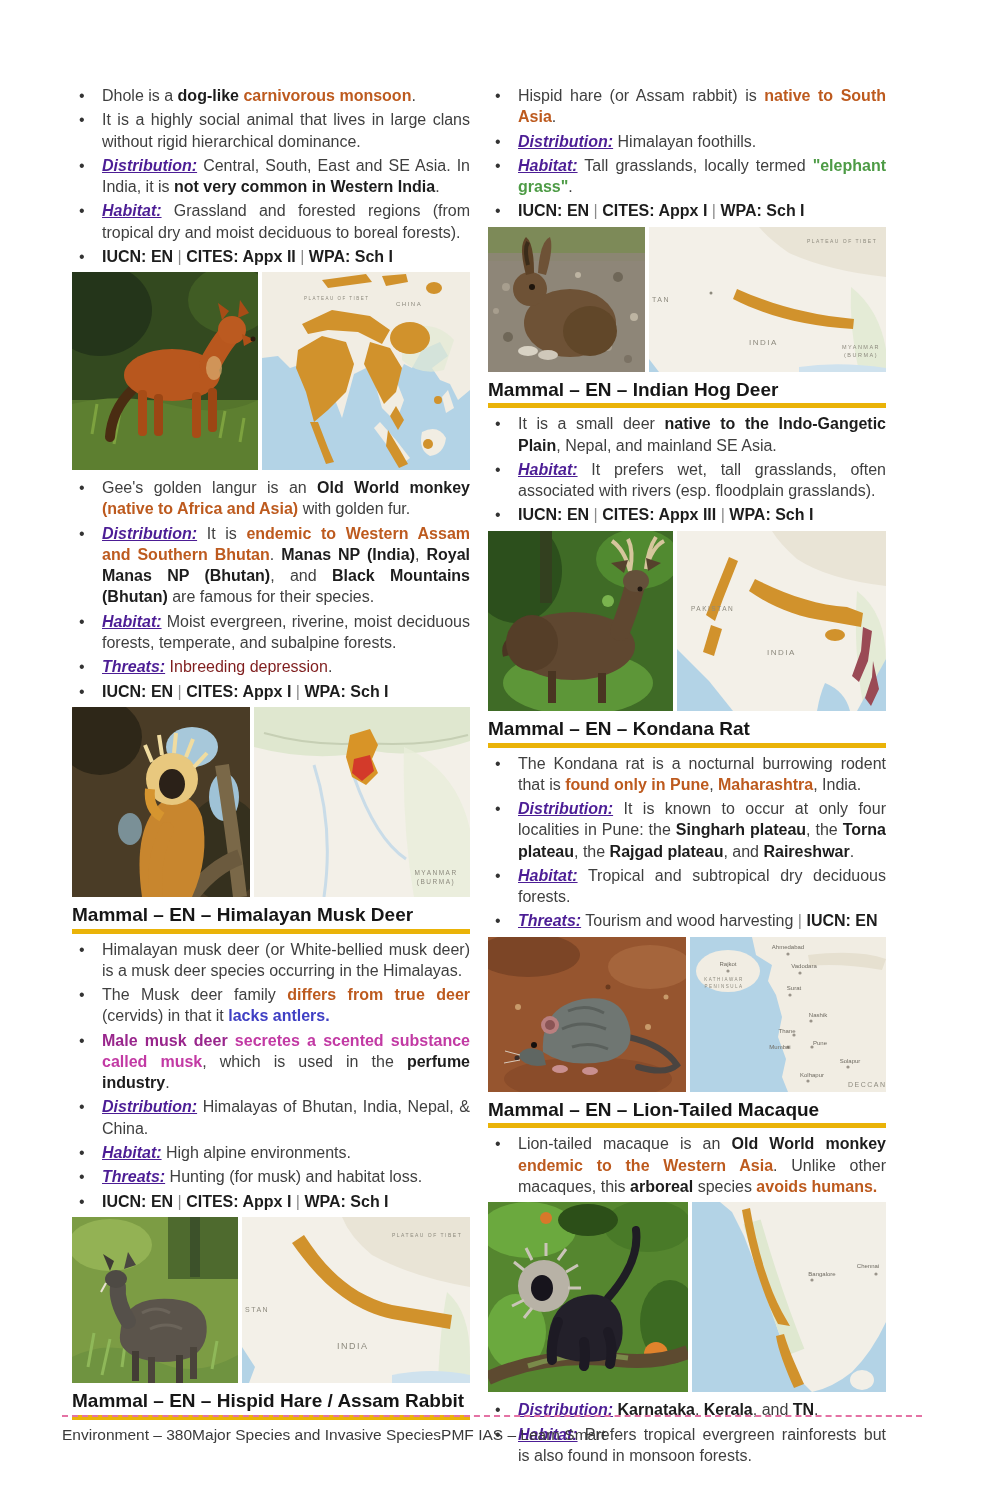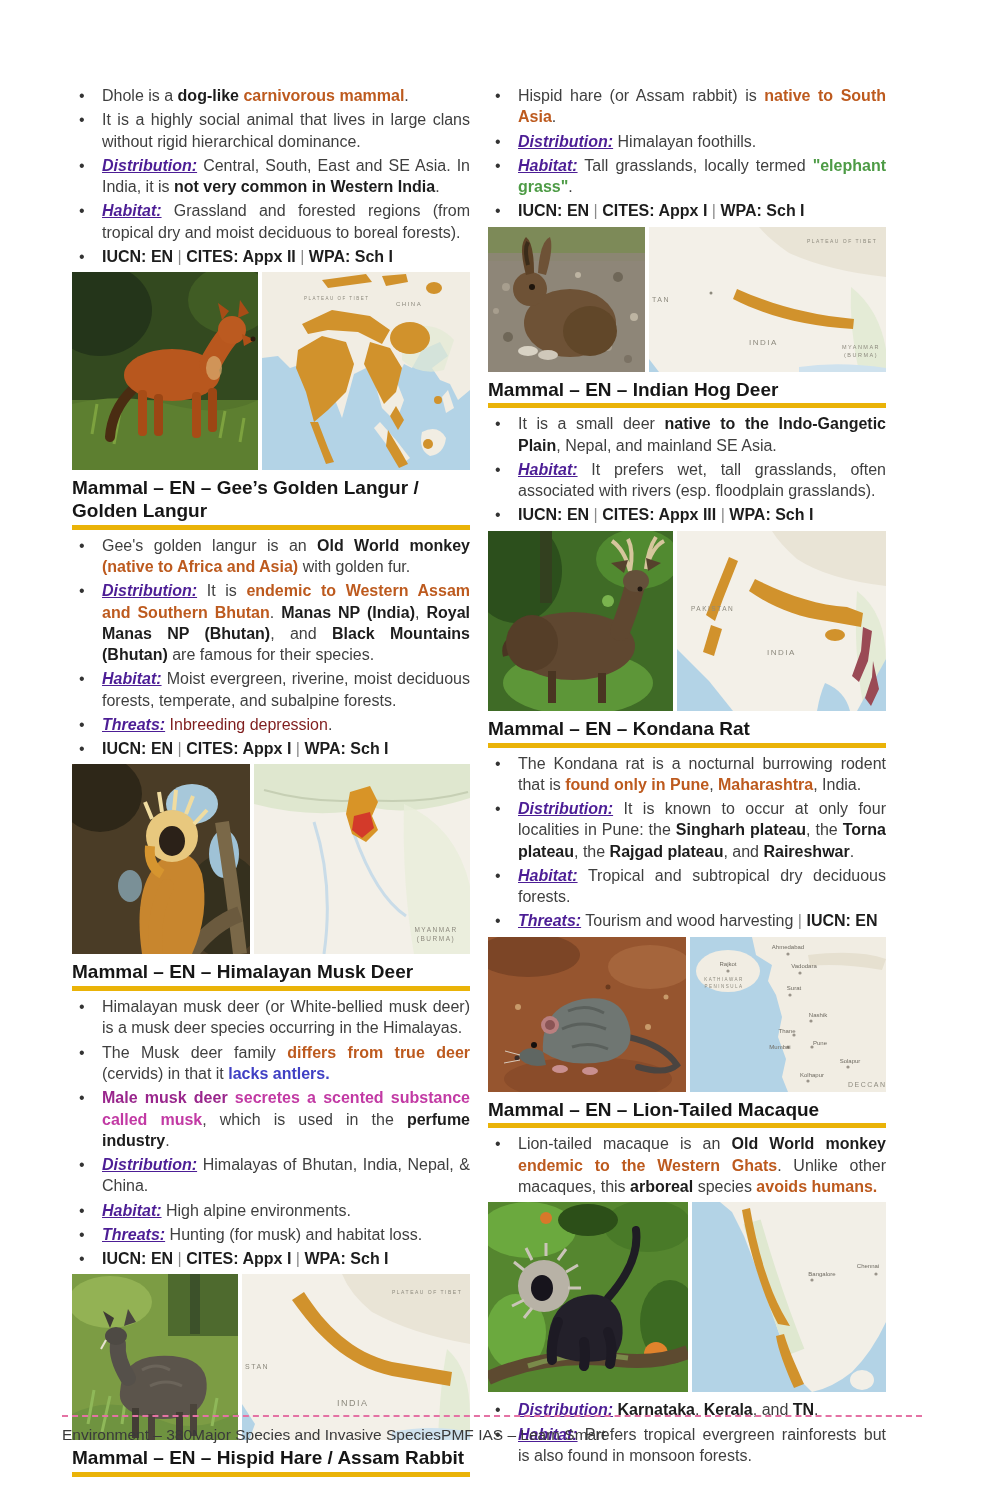--- a/index.html
+++ b/index.html
@@ -32,21 +32,21 @@
   .footer{position:absolute;left:62px;top:1415px;width:860px;border-top:2px dashed #e472a4;
       padding-top:9px;display:flex;justify-content:flex-start;font-size:15.5px;color:#3a3a3a;}
 </style>
 </head>
 <body>
 
 <div class="col col-left">
 
   <div>
     <ul class="blist">
-        <li><span>Dhole is a </span><span class="s-b">dog-like</span><span> </span><span class="s-o">carnivorous mammal</span><span>.</span></li>
+        <li><span>Dhole is a </span><span class="s-b">dog-like</span><span> </span><span class="s-o">carnivorous monsoon</span><span>.</span></li>
         <li><span>It is a highly social animal that lives in large clans without rigid hierarchical dominance.</span></li>
         <li><span class="s-lbl">Distribution:</span><span> Central, South, East and SE Asia. In India, it is </span><span class="s-b">not very common in Western India</span><span>.</span></li>
         <li><span class="s-lbl">Habitat:</span><span> Grassland and forested regions (from tropical dry and moist deciduous to boreal forests).</span></li>
         <li><span class="s-b">IUCN: EN</span><span class="s-pipe"> | </span><span class="s-b">CITES: Appx II</span><span class="s-pipe"> | </span><span class="s-b">WPA: Sch I</span></li>
       </ul>
     <div class="fig" style="height:198px">
       <svg width="186" height="198" viewBox="0 0 186 198">
         <rect width="186" height="198" fill="#33491f"></rect>
         <ellipse cx="28" cy="38" rx="52" ry="46" fill="#24351a"></ellipse>
         <ellipse cx="158" cy="28" rx="42" ry="34" fill="#405c24"></ellipse>
@@ -86,21 +86,20 @@
         <path d="M126,158 l12,20 l8,14 l-9,4 l-13,-22 z" fill="#d1922c"></path>
         <circle cx="176" cy="128" r="4" fill="#d1922c"></circle>
         <circle cx="166" cy="172" r="5" fill="#d1922c"></circle>
         <text x="42" y="28" font-size="4.5" class="mt msp">PLATEAU OF TIBET</text>
         <text x="134" y="34" font-size="6" class="mt msp">CHINA</text>
       </svg>
     </div>
   </div>
 
   <div>
-    <div class="sec-header">Mammal – EN – Gee’s Golden Langur / Golden Langur</div>
     <ul class="blist">
         <li><span>Gee's golden langur is an </span><span class="s-b">Old World monkey</span><span> </span><span class="s-o">(native to Africa and Asia)</span><span> with golden fur.</span></li>
         <li><span class="s-lbl">Distribution:</span><span> It is </span><span class="s-o">endemic to Western Assam and Southern Bhutan</span><span>. </span><span class="s-b">Manas NP (India)</span><span>, </span><span class="s-b">Royal Manas NP (Bhutan)</span><span>, and </span><span class="s-b">Black Mountains (Bhutan)</span><span> are famous for their species.</span></li>
         <li><span class="s-lbl">Habitat:</span><span> Moist evergreen, riverine, moist deciduous forests, temperate, and subalpine forests.</span></li>
         <li><span class="s-lbl">Threats:</span><span> </span><span class="s-r">Inbreeding depression</span><span>.</span></li>
         <li><span class="s-b">IUCN: EN</span><span class="s-pipe"> | </span><span class="s-b">CITES: Appx I</span><span class="s-pipe"> | </span><span class="s-b">WPA: Sch I</span></li>
       </ul>
     <div class="fig" style="height:190px">
       <svg width="178" height="190" viewBox="0 0 178 190">
         <rect width="178" height="190" fill="#4a3c26"></rect>
@@ -337,21 +336,21 @@
         <text x="34" y="44" font-size="4.5" text-anchor="middle" class="mt msp">KATHIAWAR</text>
         <text x="34" y="51" font-size="4.5" text-anchor="middle" class="mt msp">PENINSULA</text>
         <text x="158" y="150" font-size="7" class="mt msp">DECCAN</text>
       </svg>
     </div>
   </div>
 
   <div>
     <div class="sec-header">Mammal – EN – Lion-Tailed Macaque</div>
     <ul class="blist">
-        <li><span>Lion-tailed macaque is an </span><span class="s-b">Old World monkey</span><span> </span><span class="s-o">endemic to the Western Ghats</span><span>. Unlike other macaques, this </span><span class="s-b">arboreal</span><span> species </span><span class="s-o">avoids humans.</span></li>
+        <li><span>Lion-tailed macaque is an </span><span class="s-b">Old World monkey</span><span> </span><span class="s-o">endemic to the Western Asia</span><span>. Unlike other macaques, this </span><span class="s-b">arboreal</span><span> species </span><span class="s-o">avoids humans.</span></li>
       </ul>
     <div class="fig" style="height:190px">
       <svg width="200" height="190" viewBox="0 0 200 190">
         <rect width="200" height="190" fill="#55862f"></rect>
         <ellipse cx="40" cy="28" rx="48" ry="28" fill="#6ba93e"></ellipse>
         <ellipse cx="160" cy="24" rx="44" ry="26" fill="#497a28"></ellipse>
         <ellipse cx="182" cy="120" rx="30" ry="42" fill="#3c6a22"></ellipse>
         <ellipse cx="28" cy="130" rx="30" ry="38" fill="#6ba93e"></ellipse>
         <ellipse cx="100" cy="18" rx="30" ry="16" fill="#2c4f18"></ellipse>
         <circle cx="168" cy="152" r="12" fill="#e0832c"></circle>

